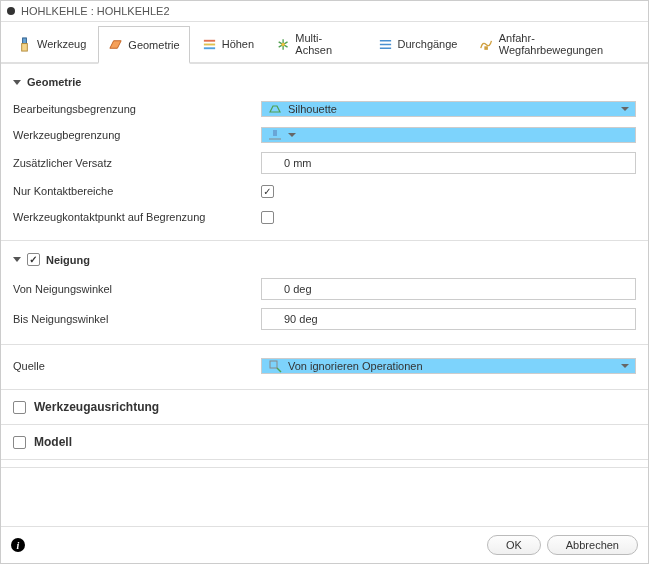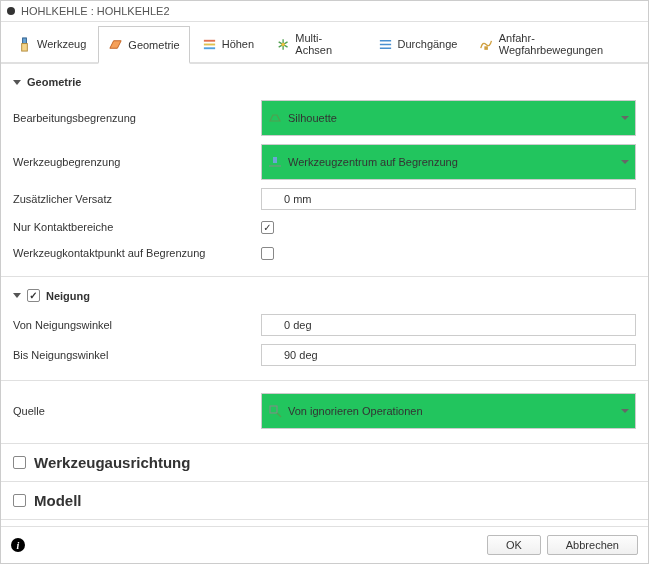--- a/index.html
+++ b/index.html
@@ -13,33 +13,33 @@
 .tab-icon { width: 15px; height: 15px; display: inline-block; }
 .content { flex: 1; overflow-y: auto; padding: 0; }
 .section { border-bottom: 1px solid #e0e0e0; padding: 8px 12px 10px 12px; }
 .section-header { display: flex; align-items: center; gap: 6px; font-weight: bold; font-size: 11px; color: #333; padding: 4px 0 8px 0; cursor: pointer; }
 .section-header .arrow { width: 0; height: 0; border-left: 4px solid transparent; border-right: 4px solid transparent; border-top: 5px solid #555; }
 .section-header .hcheck { width: 13px; height: 13px; border: 1px solid #888; border-radius: 2px; display: flex; align-items: center; justify-content: center; background: #fff; }
 .section-header .hcheck.checked::after { content: "✓"; font-size: 10px; color: #333; }
 .row { display: flex; align-items: center; padding: 4px 0; min-height: 26px; }
 .row-label { flex: 0 0 248px; font-size: 11px; color: #333; }
 .row-control { flex: 1; }
-.select { display: flex; align-items: center; border: 1px solid #ccc; background: #22c55e; height: 36px; padding: 0 6px; cursor: pointer; position: relative; }
+.select { display: flex; align-items: center; border: 1px solid #ccc; background: #7dd3fc; height: 16px; padding: 0 6px; cursor: pointer; position: relative; }
 .select .sel-icon { width: 14px; height: 14px; margin-right: 6px; }
 .select .sel-text { flex: 1; font-size: 11px; color: #333; }
 .select .sel-caret { width: 0; height: 0; border-left: 4px solid transparent; border-right: 4px solid transparent; border-top: 4px solid #666; }
 .textin { width: 100%; border: 1px solid #ccc; height: 22px; padding: 0 22px; font-size: 11px; color: #333; outline: none; }
 .chk { width: 13px; height: 13px; border: 1px solid #888; border-radius: 2px; background: #fff; display: flex; align-items: center; justify-content: center; cursor: pointer; }
 .chk.checked::after { content: "✓"; font-size: 10px; color: #333; }
-.collapsed-section { border-bottom: 1px solid #e0e0e0; padding: 10px 12px; display: flex; align-items: center; gap: 8px; font-weight: bold; font-size: 15px; cursor: pointer; }
+.collapsed-section { border-bottom: 1px solid #e0e0e0; padding: 10px 12px; display: flex; align-items: center; gap: 8px; font-weight: bold; font-size: 12px; cursor: pointer; }
 .collapsed-section .hcheck { width: 13px; height: 13px; border: 1px solid #888; border-radius: 2px; background: #fff; }
 .footer { border-top: 1px solid #e0e0e0; padding: 8px 10px; display: flex; align-items: center; gap: 6px; }
 .footer .info-icon { width: 14px; height: 14px; border-radius: 50%; background: #000; color: #fff; display: flex; align-items: center; justify-content: center; font-weight: bold; font-size: 10px; font-style: italic; font-family: Georgia, serif; }
 .footer .spacer { flex: 1; }
-.btn { border: 1px solid #bbb; background: linear-gradient(#fdfdfd,#f0f0f0); padding: 3px 18px; font-size: 11px; cursor: pointer; border-radius: 2px; color: #333; }
+.btn { border: 1px solid #bbb; background: linear-gradient(#fdfdfd,#f0f0f0); padding: 3px 18px; font-size: 11px; cursor: pointer; border-radius: 10px; color: #333; }
 </style>
 </head>
 <body>
 
 <div class="window">
 
   <div class="titlebar">
     <span class="dot"></span>
     <span>HOHLKEHLE : HOHLKEHLE2</span>
   </div>
@@ -108,21 +108,20 @@
         </div>
       </div>
       <div class="row">
         <div class="row-label">Werkzeugbegrenzung</div>
         <div class="row-control">
           <div class="select">
             <svg class="sel-icon" viewBox="0 0 14 14">
                 <rect x="5" y="2" width="4" height="6" fill="#6aa6d6"></rect>
                 <line x1="1" y1="11" x2="13" y2="11" stroke="#888"></line>
               </svg>
-            <span class="sel-text">Werkzeugzentrum auf Begrenzung</span>
             <span class="sel-caret"></span>
           </div>
         </div>
       </div>
       <div class="row">
         <div class="row-label">Zusätzlicher Versatz</div>
         <div class="row-control">
           <input class="textin" value="0 mm" style="">
         </div>
       </div>

